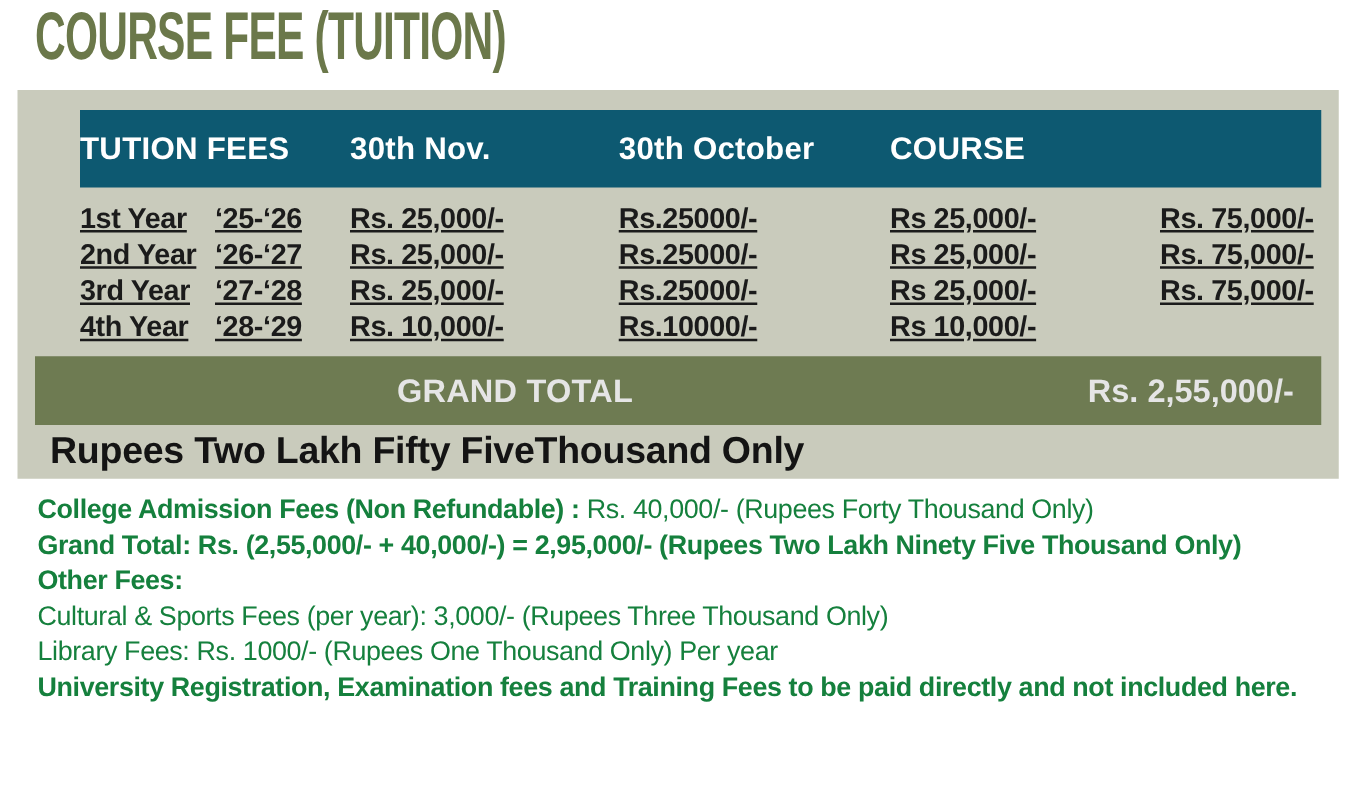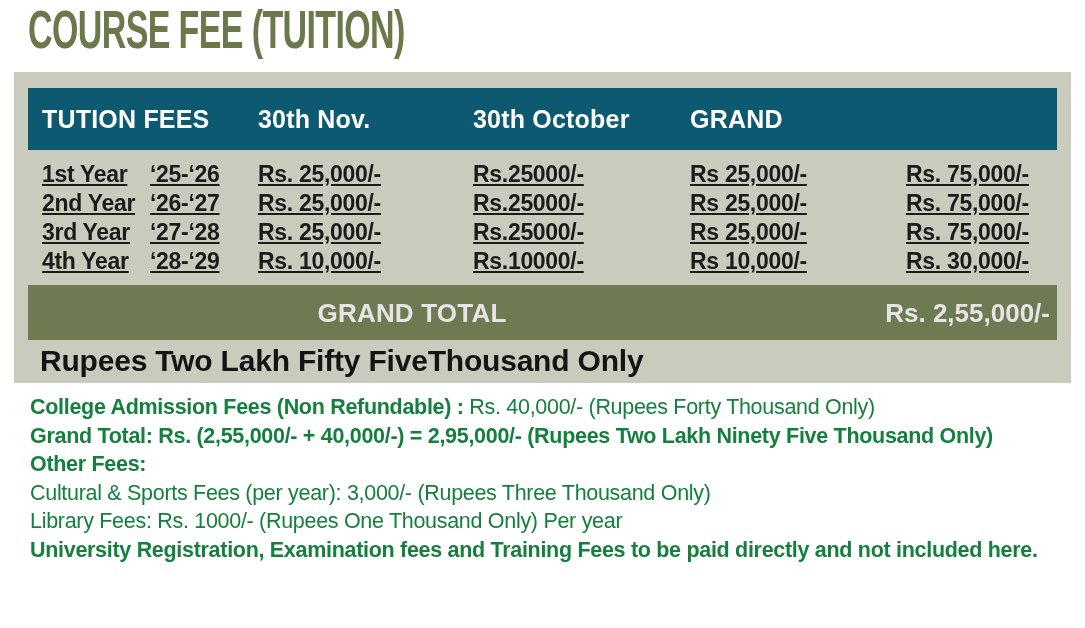--- a/index.html
+++ b/index.html
@@ -27,22 +27,23 @@
   .fee-panel {
     position: absolute; left: 14px; top: 72px;
     width: 1057px; height: 311px;
     background: var(--panel-bg, #c9cbbc);
     padding: 16px 14px 0 14px;
   }
 
   .grid-row {
     display: grid;
     grid-template-columns: 216px 215px 217px 216px 1fr;
-    padding-left: 14px; padding-right: 8px;
+    padding-right: 8px;
     align-items: center;
+    margin-left: 36px;
   }
 
   .thead {
     background: var(--teal, #0d5971);
     height: 62px;
     color: #ffffff;
     font-size: 25px; font-weight: bold;
     letter-spacing: 0.2px;
   }
 
@@ -62,21 +63,21 @@
     background: var(--olive, #6e7b52);
     color: #e5e5e5;
     font-size: 26px; font-weight: bold;
   }
   .grand .glabel {
     position: absolute; left: 384px; top: 50%;
     transform: translate(-50%, -50%);
     white-space: nowrap; letter-spacing: 0.2px;
   }
   .grand .gvalue {
-    position: absolute; right: 7px; top: 50%;
+    position: absolute; right: 22px; top: 50%;
     transform: translateY(-50%);
     white-space: nowrap;
   }
 
   .words {
     height: 42px;
     display: flex; align-items: center;
     padding-left: 12px;
     font-size: 30px; font-weight: bold;
     letter-spacing: -0.2px;
@@ -101,21 +102,21 @@
 <div class="page">
 
   <h1 class="title">COURSE FEE (TUITION)</h1>
 
   <div class="fee-panel">
 
     <div class="grid-row thead">
       <div class="th">TUTION FEES</div>
       <div class="th">30th Nov.</div>
       <div class="th">30th October</div>
-      <div class="th">GRAND</div>
+      <div class="th">COURSE</div>
     </div>
 
     <div class="tbody">
 
       <div class="grid-row tr">
         <div class="td year-cell">
           <span class="yr">1st Year</span>
           <span class="range">‘25-‘26</span>
         </div>
         <div class="td">Rs. 25,000/-</div>
@@ -147,21 +148,20 @@
       </div>
 
       <div class="grid-row tr">
         <div class="td year-cell">
           <span class="yr">4th Year</span>
           <span class="range">‘28-‘29</span>
         </div>
         <div class="td">Rs. 10,000/-</div>
         <div class="td">Rs.10000/-</div>
         <div class="td">Rs 10,000/-</div>
-        <div class="td">Rs. 30,000/-</div>
       </div>
 
     </div>
 
     <div class="grand">
       <span class="glabel">GRAND TOTAL</span>
       <span class="gvalue">Rs. 2,55,000/-</span>
     </div>
 
     <div class="words">Rupees Two Lakh Fifty FiveThousand Only</div>

